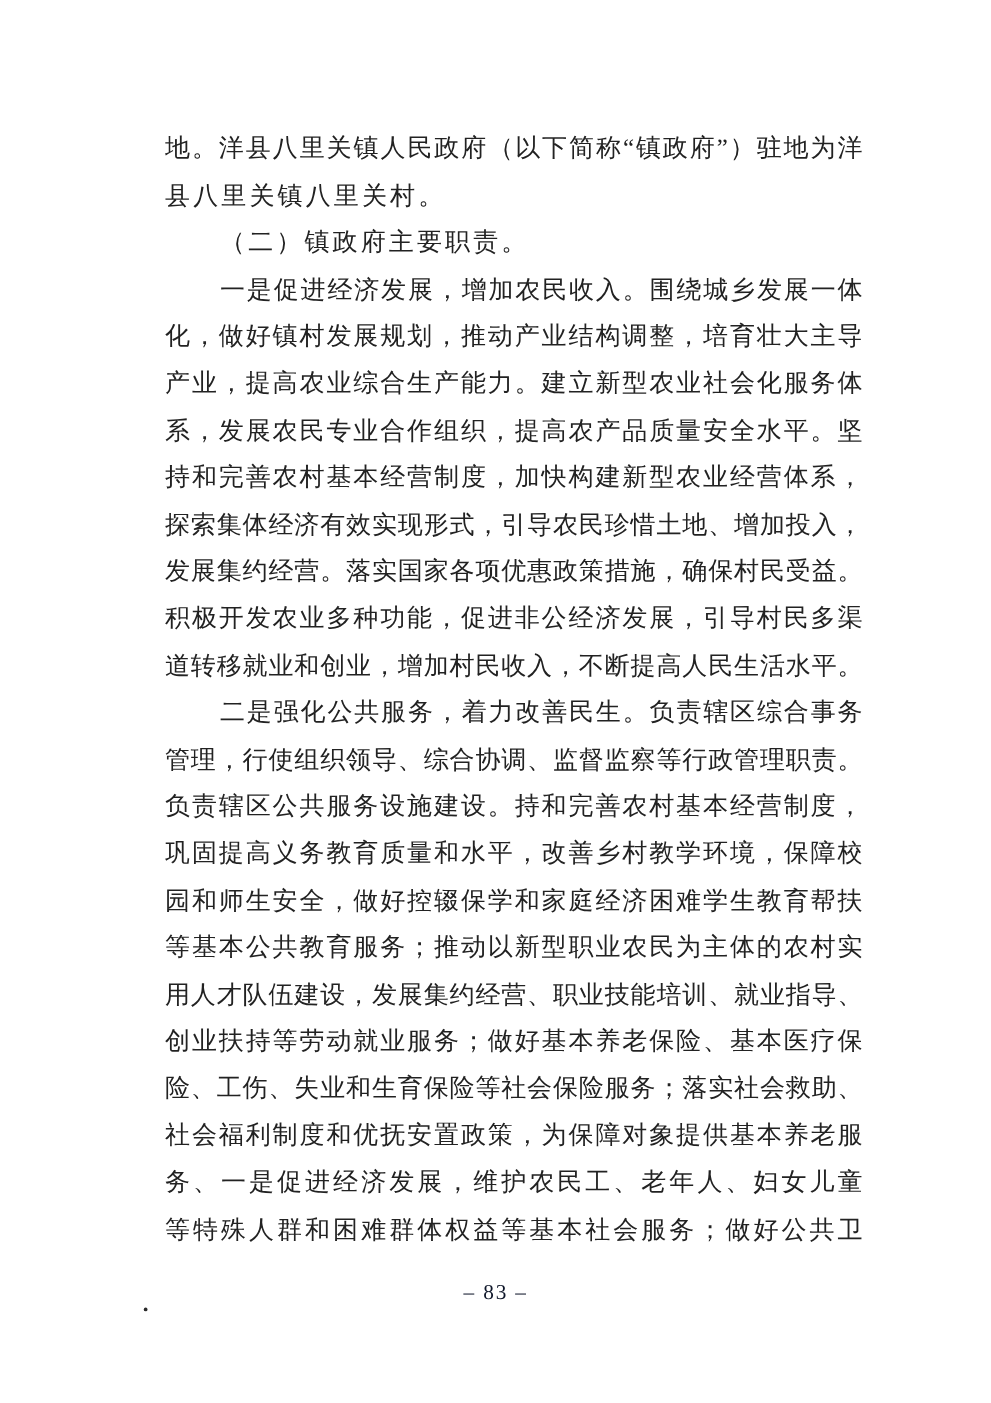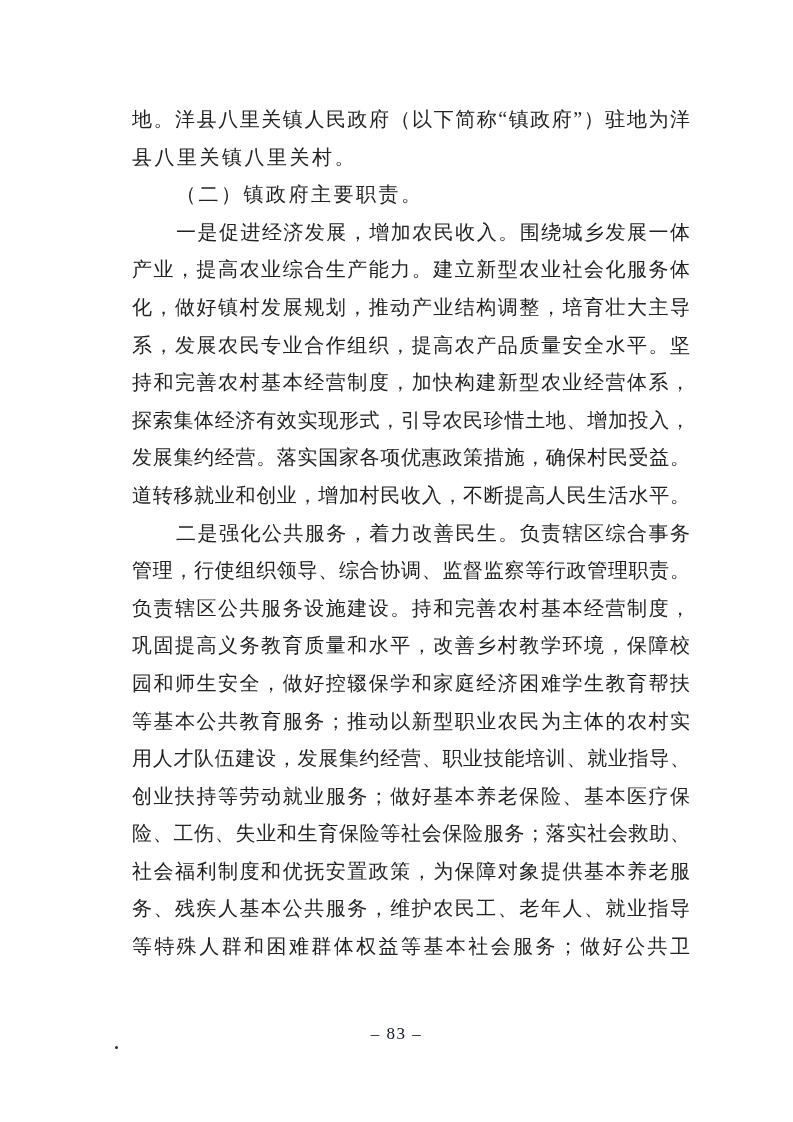--- a/index.html
+++ b/index.html
@@ -56,36 +56,37 @@
 </style>
 </head>
 <body>
 
 <div class="page">
   <div class="text-block">
     <div class="tline">地。洋县八里关镇人民政府（以下简称“镇政府”）驻地为洋</div>
     <div class="tline p">县八里关镇八里关村。</div>
     <div class="tline p ind">（二）镇政府主要职责。</div>
     <div class="tline ind">一是促进经济发展，增加农民收入。围绕城乡发展一体</div>
+    <div class="tline">化，做好镇村发展规划，推动产业结构调整，培育壮大主导</div>
     <div class="tline">产业，提高农业综合生产能力。建立新型农业社会化服务体</div>
-    <div class="tline">化，做好镇村发展规划，推动产业结构调整，培育壮大主导</div>
     <div class="tline">系，发展农民专业合作组织，提高农产品质量安全水平。坚</div>
     <div class="tline">持和完善农村基本经营制度，加快构建新型农业经营体系，</div>
     <div class="tline">探索集体经济有效实现形式，引导农民珍惜土地、增加投入，</div>
     <div class="tline">发展集约经营。落实国家各项优惠政策措施，确保村民受益。</div>
+    <div class="tline">积极开发农业多种功能，促进非公经济发展，引导村民多渠</div>
     <div class="tline">道转移就业和创业，增加村民收入，不断提高人民生活水平。</div>
     <div class="tline ind">二是强化公共服务，着力改善民生。负责辖区综合事务</div>
     <div class="tline">管理，行使组织领导、综合协调、监督监察等行政管理职责。</div>
     <div class="tline">负责辖区公共服务设施建设。持和完善农村基本经营制度，</div>
     <div class="tline">巩固提高义务教育质量和水平，改善乡村教学环境，保障校</div>
     <div class="tline">园和师生安全，做好控辍保学和家庭经济困难学生教育帮扶</div>
     <div class="tline">等基本公共教育服务；推动以新型职业农民为主体的农村实</div>
     <div class="tline">用人才队伍建设，发展集约经营、职业技能培训、就业指导、</div>
     <div class="tline">创业扶持等劳动就业服务；做好基本养老保险、基本医疗保</div>
     <div class="tline">险、工伤、失业和生育保险等社会保险服务；落实社会救助、</div>
     <div class="tline">社会福利制度和优抚安置政策，为保障对象提供基本养老服</div>
-    <div class="tline">务、残疾人基本公共服务，维护农民工、老年人、就业指导</div>
+    <div class="tline">务、一是促进经济发展，维护农民工、老年人、妇女儿童</div>
     <div class="tline">等特殊人群和困难群体权益等基本社会服务；做好公共卫</div>
   </div>
 
   <div class="footer">– 83 –</div>
   <div class="ink-dot"></div>
 </div>
 
 </body></html>

